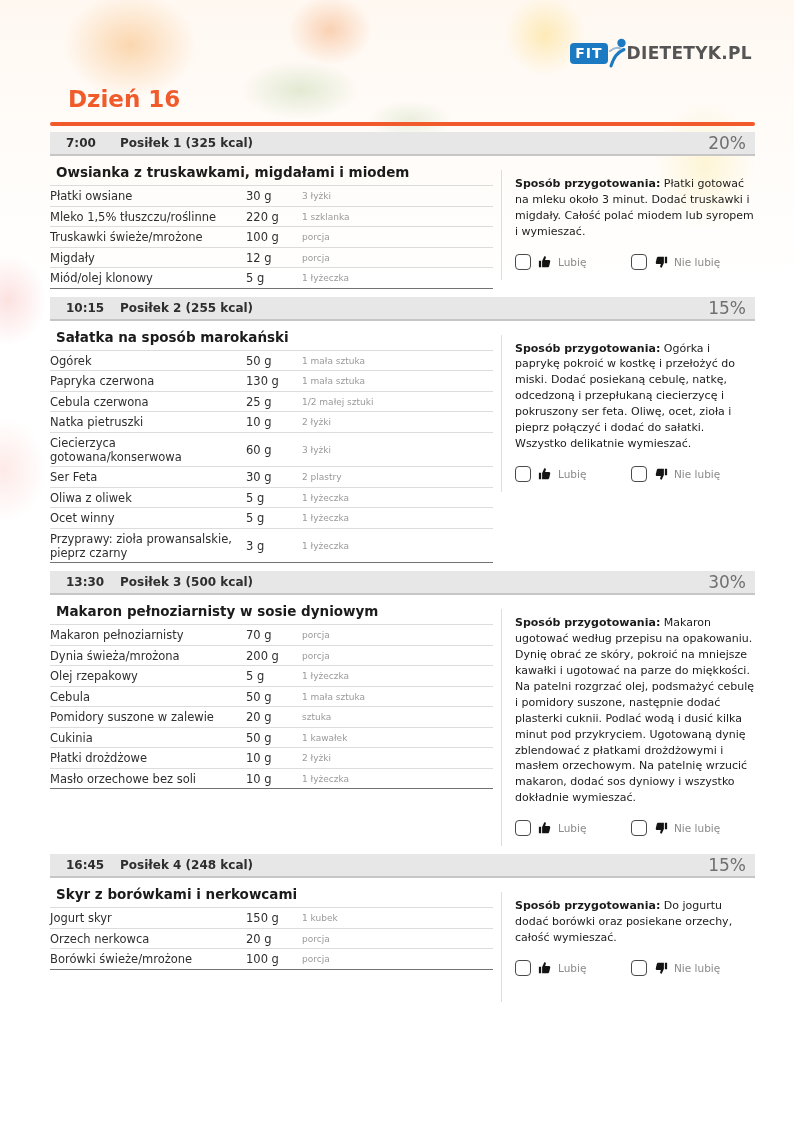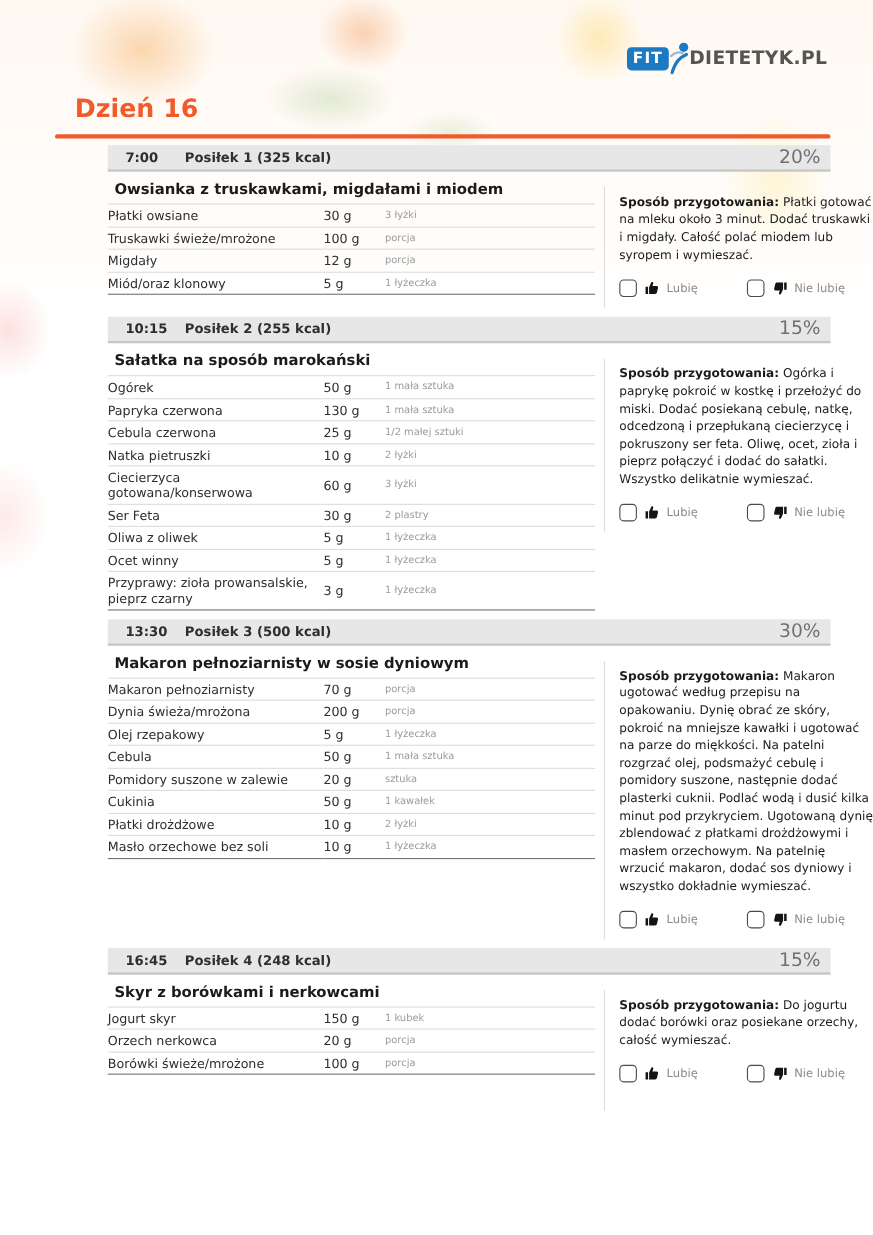--- a/index.html
+++ b/index.html
@@ -28,21 +28,21 @@
               padding:2px 5px 3px; border-radius:4px; letter-spacing:1px; }
   .logo-person { width:20px; height:30px; margin-left:-2px; }
   .logo-rest { color:#555; font-weight:bold; font-size:17px; letter-spacing:.3px; margin-left:-3px; }
 
   .content { position:relative; padding:0 39px 0 50px; }
 
   .day-title { margin:86px 0 0 18px; font-size:23px; font-weight:bold; color:#f15b2b; }
   .orange-rule { margin-top:10px; height:4px; background:#f15b2b; border-radius:2px; }
 
   
-  .meal { margin-top:6px; margin-bottom:8px;margin-left:48px; }
+  .meal { margin-top:6px; margin-bottom:8px; }
   .meal-bar { display:flex; align-items:center; height:24px; background:#e7e7e7;
               border-bottom:2px solid #c6c6c6; }
   .meal-time { margin-left:16px; width:54px; font-size:12px; font-weight:bold; color:#2e2e2e; }
   .meal-name { font-size:12px; font-weight:bold; color:#2e2e2e; }
   .meal-percent { margin-left:auto; margin-right:9px; font-size:17px; color:#707070; }
 
   .meal-body { display:flex; align-items:flex-start; }
   .col-left { width:443px; flex:0 0 443px; }
   .dish { margin:8px 0 0 6px; font-size:13.5px; font-weight:bold; color:#1b1b1b; }
   table.ingredients { width:100%; border-collapse:collapse; margin-top:5px;
@@ -106,31 +106,36 @@
             <div class="col-left">
               <h2 class="dish">Owsianka z truskawkami, migdałami i miodem</h2>
               <table class="ingredients">
                 <tbody>
                   <tr>
                     <td class="ing-name">Płatki owsiane</td>
                     <td class="ing-amount">30 g</td>
                     <td class="ing-measure">3 łyżki</td>
                   </tr>
                   <tr>
+                    <td class="ing-name">Mleko 1,5% tłuszczu/roślinne</td>
+                    <td class="ing-amount">220 g</td>
+                    <td class="ing-measure">1 szklanka</td>
+                  </tr>
+                  <tr>
                     <td class="ing-name">Truskawki świeże/mrożone</td>
                     <td class="ing-amount">100 g</td>
                     <td class="ing-measure">porcja</td>
                   </tr>
                   <tr>
                     <td class="ing-name">Migdały</td>
                     <td class="ing-amount">12 g</td>
                     <td class="ing-measure">porcja</td>
                   </tr>
                   <tr>
-                    <td class="ing-name">Miód/oraz klonowy</td>
+                    <td class="ing-name">Miód/olej klonowy</td>
                     <td class="ing-amount">5 g</td>
                     <td class="ing-measure">1 łyżeczka</td>
                   </tr>
                 </tbody>
               </table>
             </div>
             <div class="col-right">
               <p class="prep"><b>Sposób przygotowania:</b> <span>Płatki gotować na mleku około 3 minut. Dodać truskawki i migdały. Całość polać miodem lub syropem i wymieszać.</span></p>
               <div class="likes">
                 <label class="like-group">

